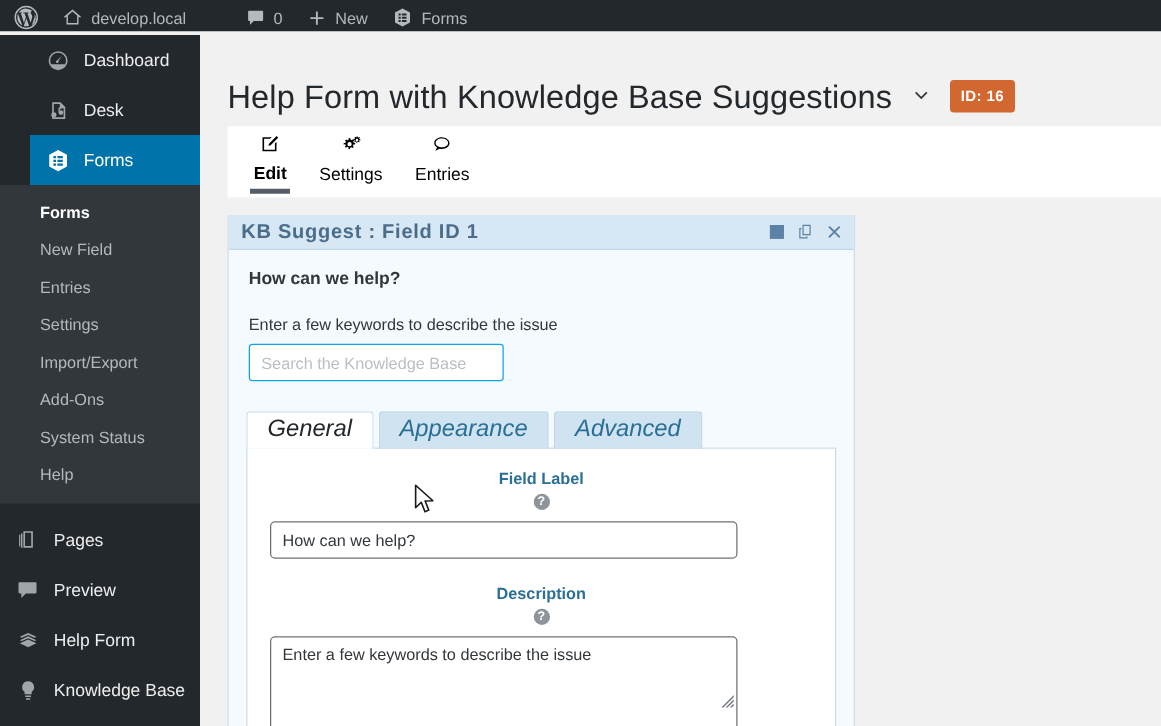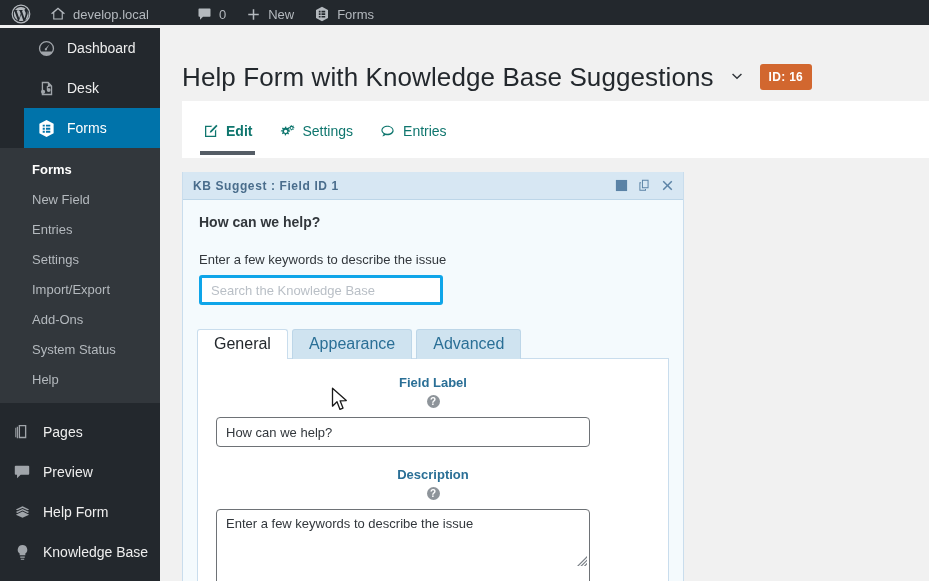--- a/index.html
+++ b/index.html
@@ -79,63 +79,63 @@
   }
 
   
   #tabbar {
     position: absolute; top: 73px; left: 22px; width: 747px; height: 57px;
     background: #fff; display: flex; align-items: flex-start; padding-left: 8px;
   }
   .tab {
     display: flex; align-items: center; gap: 7px;
     height: 48px; padding: 0 13px; margin-top: 6px;
-    font-size: 14px; color: #0f766e; cursor: pointer; position: relative;
+    font-size: 14px; color: #000000; cursor: pointer; position: relative; flex-direction: column;
   }
   .tab.active { font-weight: bold; }
   .tab.active::after {
     content: ""; position: absolute; left: 10px; right: 10px; bottom: 0;
     height: 4px; background: #555d66;
   }
 
   
   #field-panel {
     position: absolute; top: 144px; left: 22px; width: 502px;
     background: #f4fafd; border: 1px solid #c9dded; border-top: none;
   }
   #field-head {
     height: 28px; background: #d7e7f3; border-bottom: 1px solid #bdd6e8;
     display: flex; align-items: center; padding: 0 8px 0 10px;
   }
   #field-head-title {
-    font-size: 12px; font-weight: bold; color: #4a6d8c; letter-spacing: 0.6px;
+    font-size: 16px; font-weight: bold; color: #4a6d8c; letter-spacing: 0.6px;
   }
   #field-head-icons { margin-left: auto; display: flex; align-items: center; gap: 8px; color: #5b83a6; }
   #field-head-icons .hi { cursor: pointer; display: flex; align-items: center; }
 
   #field-preview { padding: 14px 16px 18px 16px; }
   #preview-label { font-size: 14px; font-weight: bold; color: #32373c; margin-bottom: 22px; }
   #preview-desc { font-size: 13px; color: #32373c; margin-bottom: 8px; }
   #preview-input {
-    width: 244px; height: 30px; background: #fff;
-    border: 3px solid #0ea5e9; border-radius: 3px;
+    width: 204px; height: 30px; background: #fff;
+    border: 1px solid #0ea5e9; border-radius: 3px;
     padding: 0 9px; font-size: 13px; color: #b9bfc6;
     font-family: "Liberation Sans", sans-serif;
   }
   #preview-input::placeholder { color: #b9bfc6; opacity: 1; }
 
   
   #settings-tabs {
     display: flex; align-items: flex-end; gap: 4px;
     padding: 6px 0 0 14px; margin-bottom: -1px;
   }
   .stab {
     background: #cfe3f0; border: 1px solid #bdd6e8; border-bottom: none;
     border-radius: 3px 3px 0 0; padding: 6px 16px 7px 16px;
-    font-size: 16px; color: #2a6f96; cursor: pointer; line-height: 16px;
+    font-size: 19px; color: #2a6f96; cursor: pointer; line-height: 16px; font-style: italic;
   }
   .stab.active { background: #fff; color: #23282d; border-color: #c9dded; }
 
   #settings-body {
     background: #fff; border: 1px solid #c9dded;
     margin: 0 14px 0 14px; padding: 16px 18px 18px 18px;
     min-height: 230px;
   }
   .setting-label {
     display: flex; align-items: center; gap: 5px;

